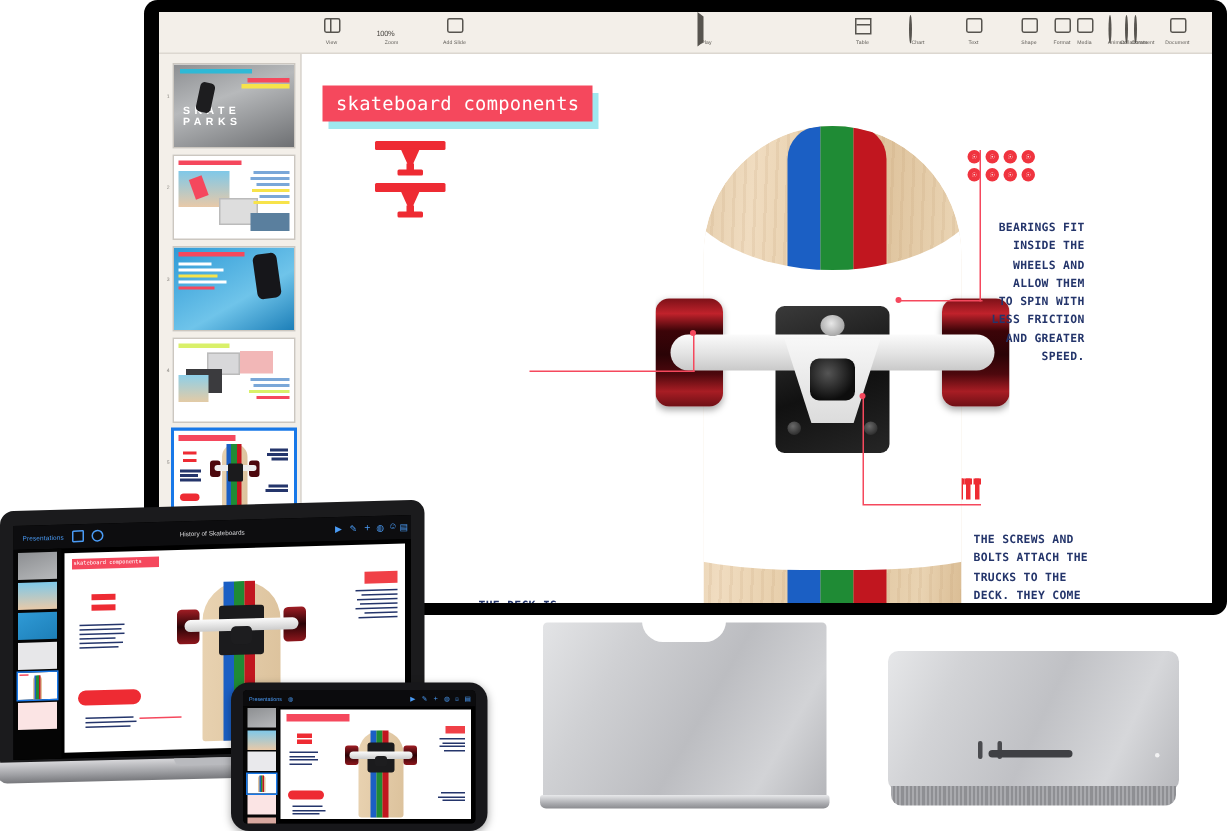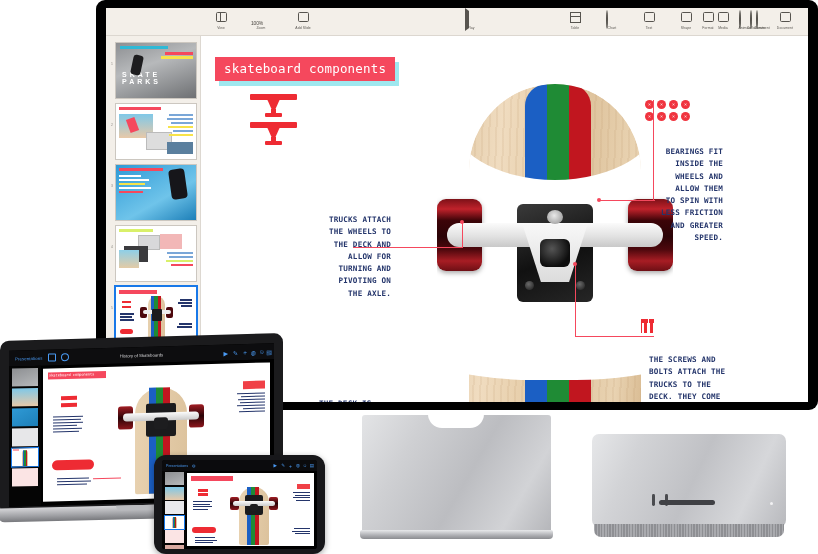--- a/index.html
+++ b/index.html
@@ -461,27 +461,20 @@
             <div class="dot" style="left:259px;top:184px;"></div>
 
             <div class="ln" style="left:398px;top:164px;width:56px;height:1.4px;"></div>
             <div class="ln" style="left:452px;top:64px;width:1.4px;height:101px;"></div>
             <div class="dot" style="left:396px;top:162px;"></div>
 
             <div class="ln" style="left:375px;top:300px;width:78px;height:1.4px;"></div>
             <div class="ln" style="left:374px;top:228px;width:1.4px;height:73px;"></div>
             <div class="dot" style="left:372px;top:226px;"></div>
 
-            <div class="bodytext" id="txt-trucks">TRUCKS ATTACH
-THE WHEELS TO
-THE DECK AND
-ALLOW FOR
-TURNING AND
-PIVOTING ON
-THE AXLE.</div>
             <div class="bodytext" id="txt-bearings">BEARINGS FIT
 INSIDE THE
 WHEELS AND
 ALLOW THEM
 TO SPIN WITH
 LESS FRICTION
 AND GREATER
 SPEED.</div>
             <div class="bodytext" id="txt-screws">THE SCREWS AND
 BOLTS ATTACH THE

